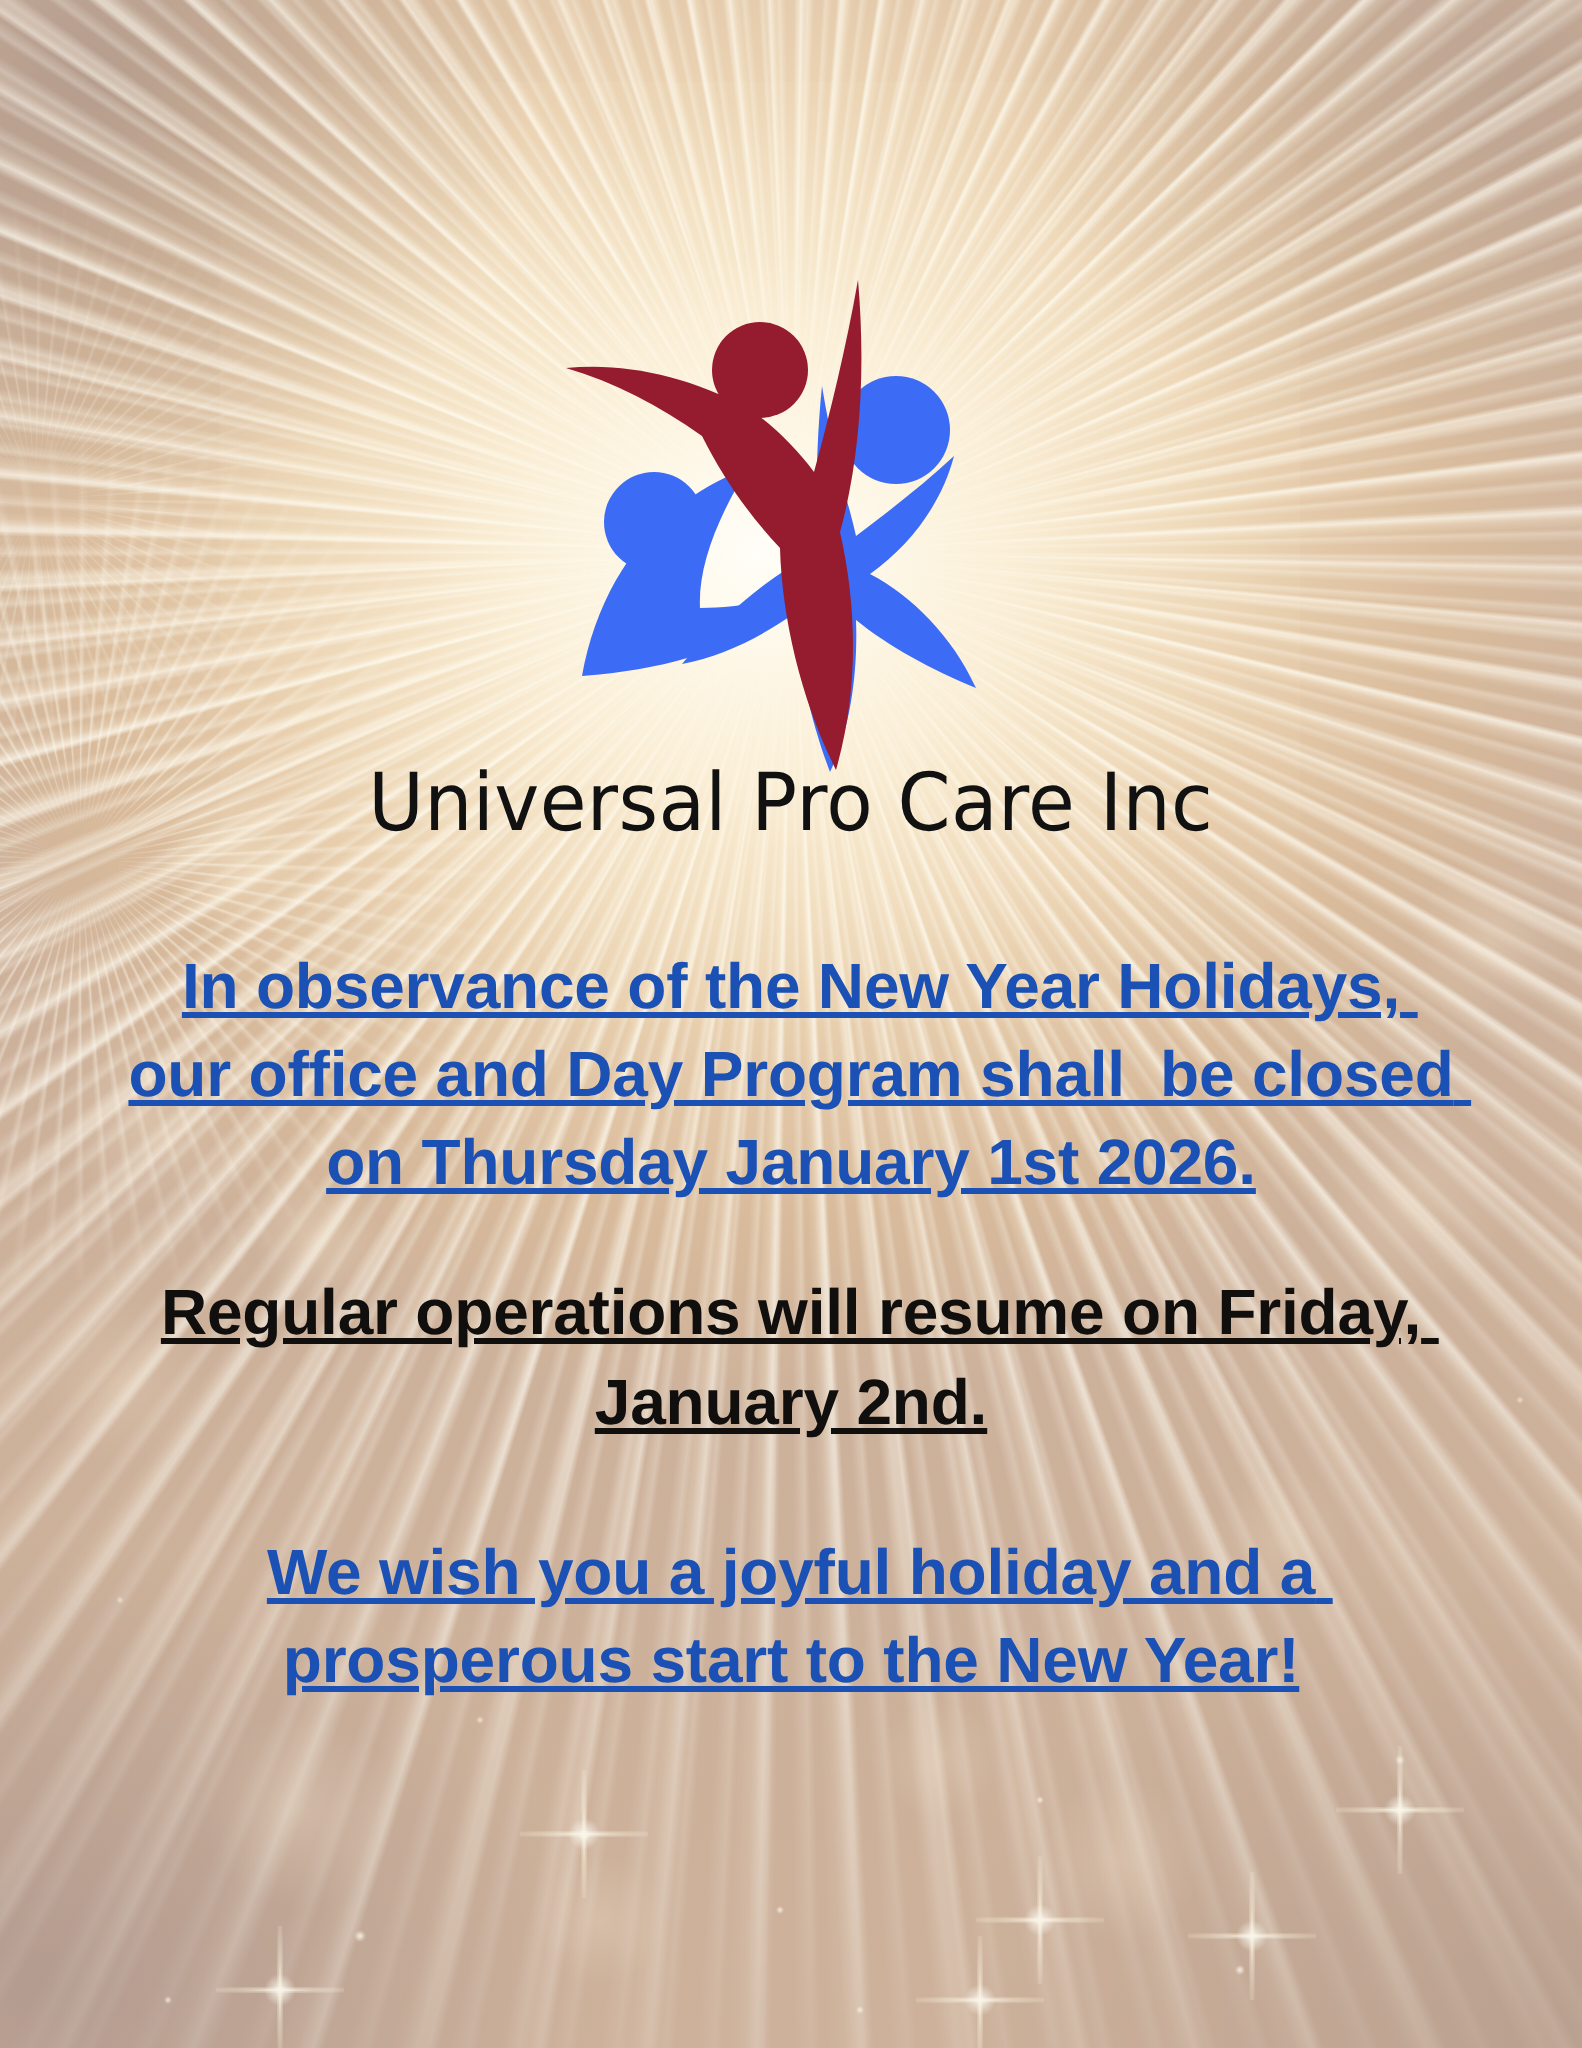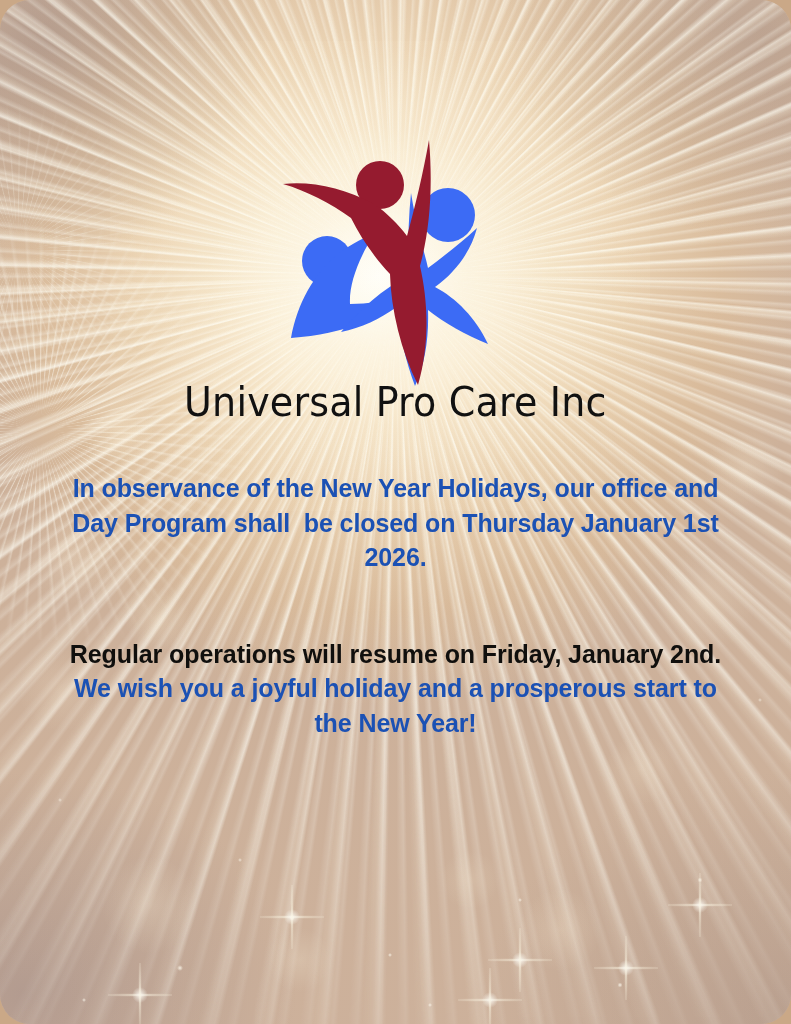--- a/index.html
+++ b/index.html
@@ -10,21 +10,20 @@
     overflow:hidden;
     background:#caa887;
     font-family:"Liberation Sans", sans-serif;
   }
 
   #poster {
     position:relative;
     width:791px; height:1024px;
     overflow:hidden;
     background:#c9a录;
-    border-radius:30px;
   }
 
   
   .bg-base {
     position:absolute; inset:0;
     background:
       radial-gradient(ellipse 55% 42% at 48% 27%, #fdf4e3 0%, #f6e6cc 28%, #e8cfae 55%, #d9bb9b 78%, #cdb19a 100%),
       linear-gradient(180deg, #d3b496 0%, #ddc0a1 22%, #e7cdae 45%, #ddc3ab 70%, #cdb5a3 88%, #c3ab9c 100%);
   }
 
@@ -203,32 +202,33 @@
     color:#1549A8;
     letter-spacing:.4px;
     line-height:1;
     white-space:nowrap;
   }
 
   
   .para {
     width:668px;
     text-align:center;
-    font-size:25px;
+    font-size:32px;
     font-weight:bold;
     line-height:1.38;
     letter-spacing:-.1px;
     white-space:pre-wrap;
+    text-decoration:underline;
   }
   .para.blue  { color:#1B51B4; }
   .para.black { color:#100F0D; }
 
   #para1 { margin-top:49px; }
-  #para2 { margin-top:62px; }
-  #para3 { }
+  #para2 { margin-top:31px; }
+  #para3 { margin-top:41px; }
 </style>
 </head>
 <body>
 
 <div id="poster">
 
   <div class="bg-base"></div>
   <div class="bg-vignette"></div>
   <div class="burst-core"></div>
   <div class="rays"></div>

